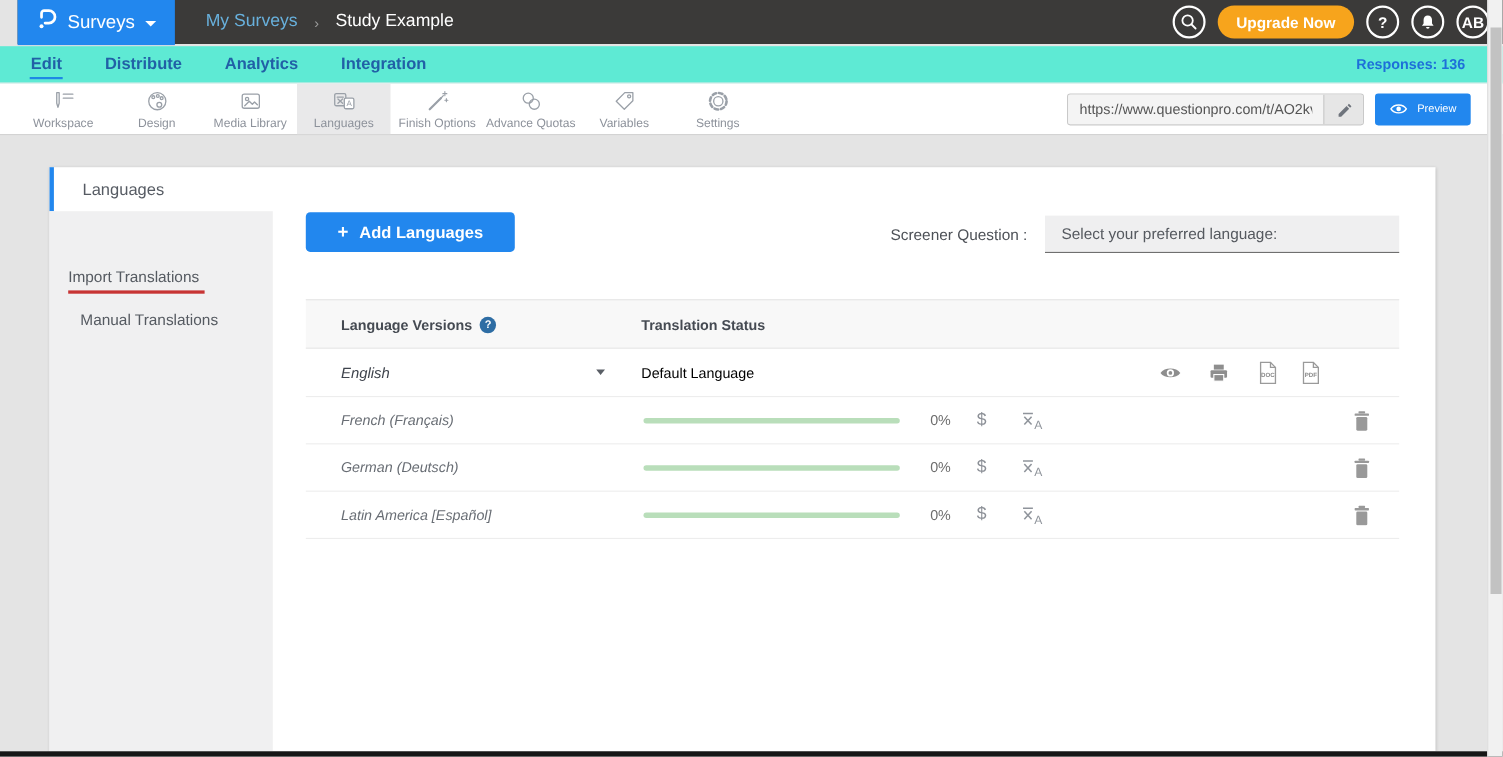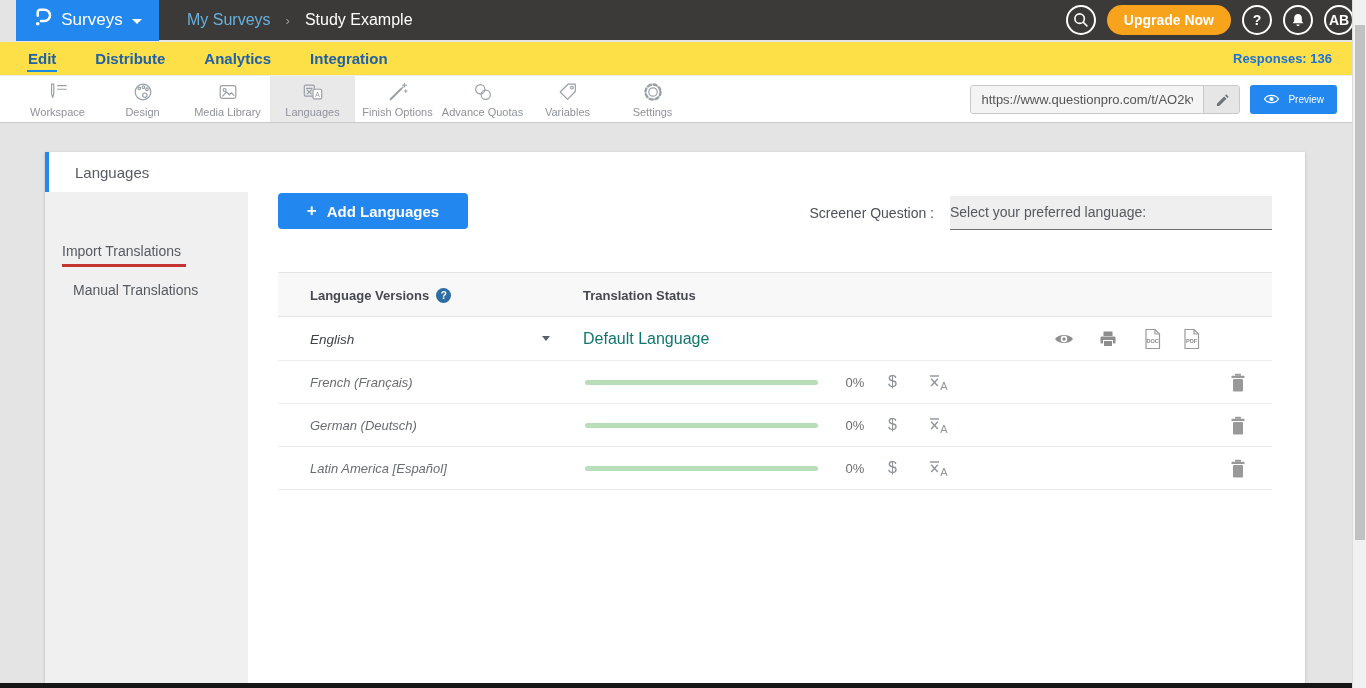--- a/index.html
+++ b/index.html
@@ -19,21 +19,21 @@
   .bc-sep { color:#9b9b9b; font-size:13px; }
   .bc-current { color:#fff; }
   .top-actions { margin-left:auto; margin-right:28px; display:flex; align-items:center; gap:11px; }
   .circle-btn { width:30px; height:30px; border-radius:50%; border:2px solid #fff; background:transparent;
     color:#fff; font-weight:bold; font-size:14px; display:flex; align-items:center; justify-content:center;
     cursor:pointer; font-family:inherit; }
   .upgrade-btn { height:30px; padding:0 17px; border-radius:15px; background:#f7a41c; border:none;
     color:#fff; font-weight:bold; font-size:14px; cursor:pointer; font-family:inherit; }
 
   
-  .tabbar { position:absolute; top:42px; left:0; width:1366px; height:34px; background:#fde047;
+  .tabbar { position:absolute; top:42px; left:0; width:1366px; height:34px; background:#5eead4;
     display:flex; align-items:center; padding:0 34px 0 27px; border-bottom:1px solid #ececec; z-index:4; }
   .tabs { display:flex; gap:37px; }
   .tab { font-size:15px; font-weight:bold; color:#2160a6; cursor:pointer; padding:5px 1px 3px; }
   .tab.active { border-bottom:2px solid #1e88e5; }
   .responses { margin-left:auto; font-size:13px; font-weight:bold; color:#1d6fd9; }
 
   
   .toolbar { position:absolute; top:76px; left:0; width:1366px; height:47px; background:#fff;
     border-bottom:1px solid #c9c9c9; display:flex; align-items:stretch; padding-left:15px; z-index:4; }
   .tool-item { width:85px; display:flex; flex-direction:column; align-items:center; justify-content:center;
@@ -62,39 +62,39 @@
   .side-item.second { top:90px;margin-left:11px; }
   .red-underline { position:absolute; left:17px; top:72px; width:124px; height:3px; background:#c73434; }
 
   .add-btn { position:absolute; left:233px; top:41px; width:190px; height:36px; background:#2287ee;
     border:none; border-radius:4px; color:#fff; font-size:15px; font-weight:bold; display:flex;
     align-items:center; justify-content:center; gap:10px; cursor:pointer; font-family:inherit; }
   .add-plus { font-size:17px; font-weight:bold; margin-top:-1px; }
   .screener-label { position:absolute; left:655px; top:53px; width:234px; text-align:right; font-size:14px;
     color:#4d5157; }
   .screener-box { position:absolute; left:905px; top:44px; width:322px; height:34px; background:#efeff0;
-    border-bottom:1px solid #6f6f6f; font-size:14px; color:#55595f; line-height:33px; 
+    border-bottom:1px solid #6f6f6f; font-size:14px; color:#55595f; line-height:33px; padding-left:15px;
     cursor:pointer; }
 
   
   .table { position:absolute; left:233px; top:120px; width:994px; }
   .thead { position:relative; height:45px; background:#f8f8f8; border-top:1px solid #e5e5e5;
     border-bottom:1px solid #e5e5e5; }
   .th { position:absolute; top:15px; font-size:13px; font-weight:bold; color:#454a52; }
   .th-lang { left:32px; display:flex; align-items:center; gap:7px; }
   .th-status { left:305px; }
   .help-badge { width:15px; height:15px; border-radius:50%; background:#2e6da4; color:#fff; font-size:10px;
     font-weight:bold; display:inline-flex; align-items:center; justify-content:center; cursor:pointer; }
   .trow { position:relative; height:43px; border-bottom:1px solid #ededed; }
   .trow.default { height:44px; }
   .cell-name { position:absolute; left:32px; top:50%; transform:translateY(-50%); font-size:13.5px; color:#3e434c;font-style:italic; }
   .trow.lang .cell-name { font-size:13px; color:#686d74; }
   .dd-caret { position:absolute; left:264px; top:19px; width:0; height:0; border-left:4.5px solid transparent;
     border-right:4.5px solid transparent; border-top:5px solid #5a5f66; cursor:pointer; }
-  .cell-status { position:absolute; left:305px; top:50%; transform:translateY(-50%); font-size:16px; color:#0f766e; }
+  .cell-status { position:absolute; left:305px; top:50%; transform:translateY(-50%); font-size:13px; color:#000000; }
   .progress { position:absolute; left:307px; top:19px; width:233px; height:5px; border-radius:3px; background:#b9deba; }
   .pct { position:absolute; left:560px; width:34px; text-align:center; top:50%; transform:translateY(-50%);
     font-size:13px; color:#6d6d6d; }
   .dollar { position:absolute; left:610px; top:50%; transform:translateY(-50%); font-size:16px; color:#8b8f96;
     cursor:pointer; }
   .row-ic { position:absolute; cursor:pointer; }
   .ic-translate { left:650px; top:12px; }
   .ic-eye { left:775px; top:13px; }
   .ic-print { left:820px; top:13px; }
   .ic-doc { left:864px; top:11px; }

